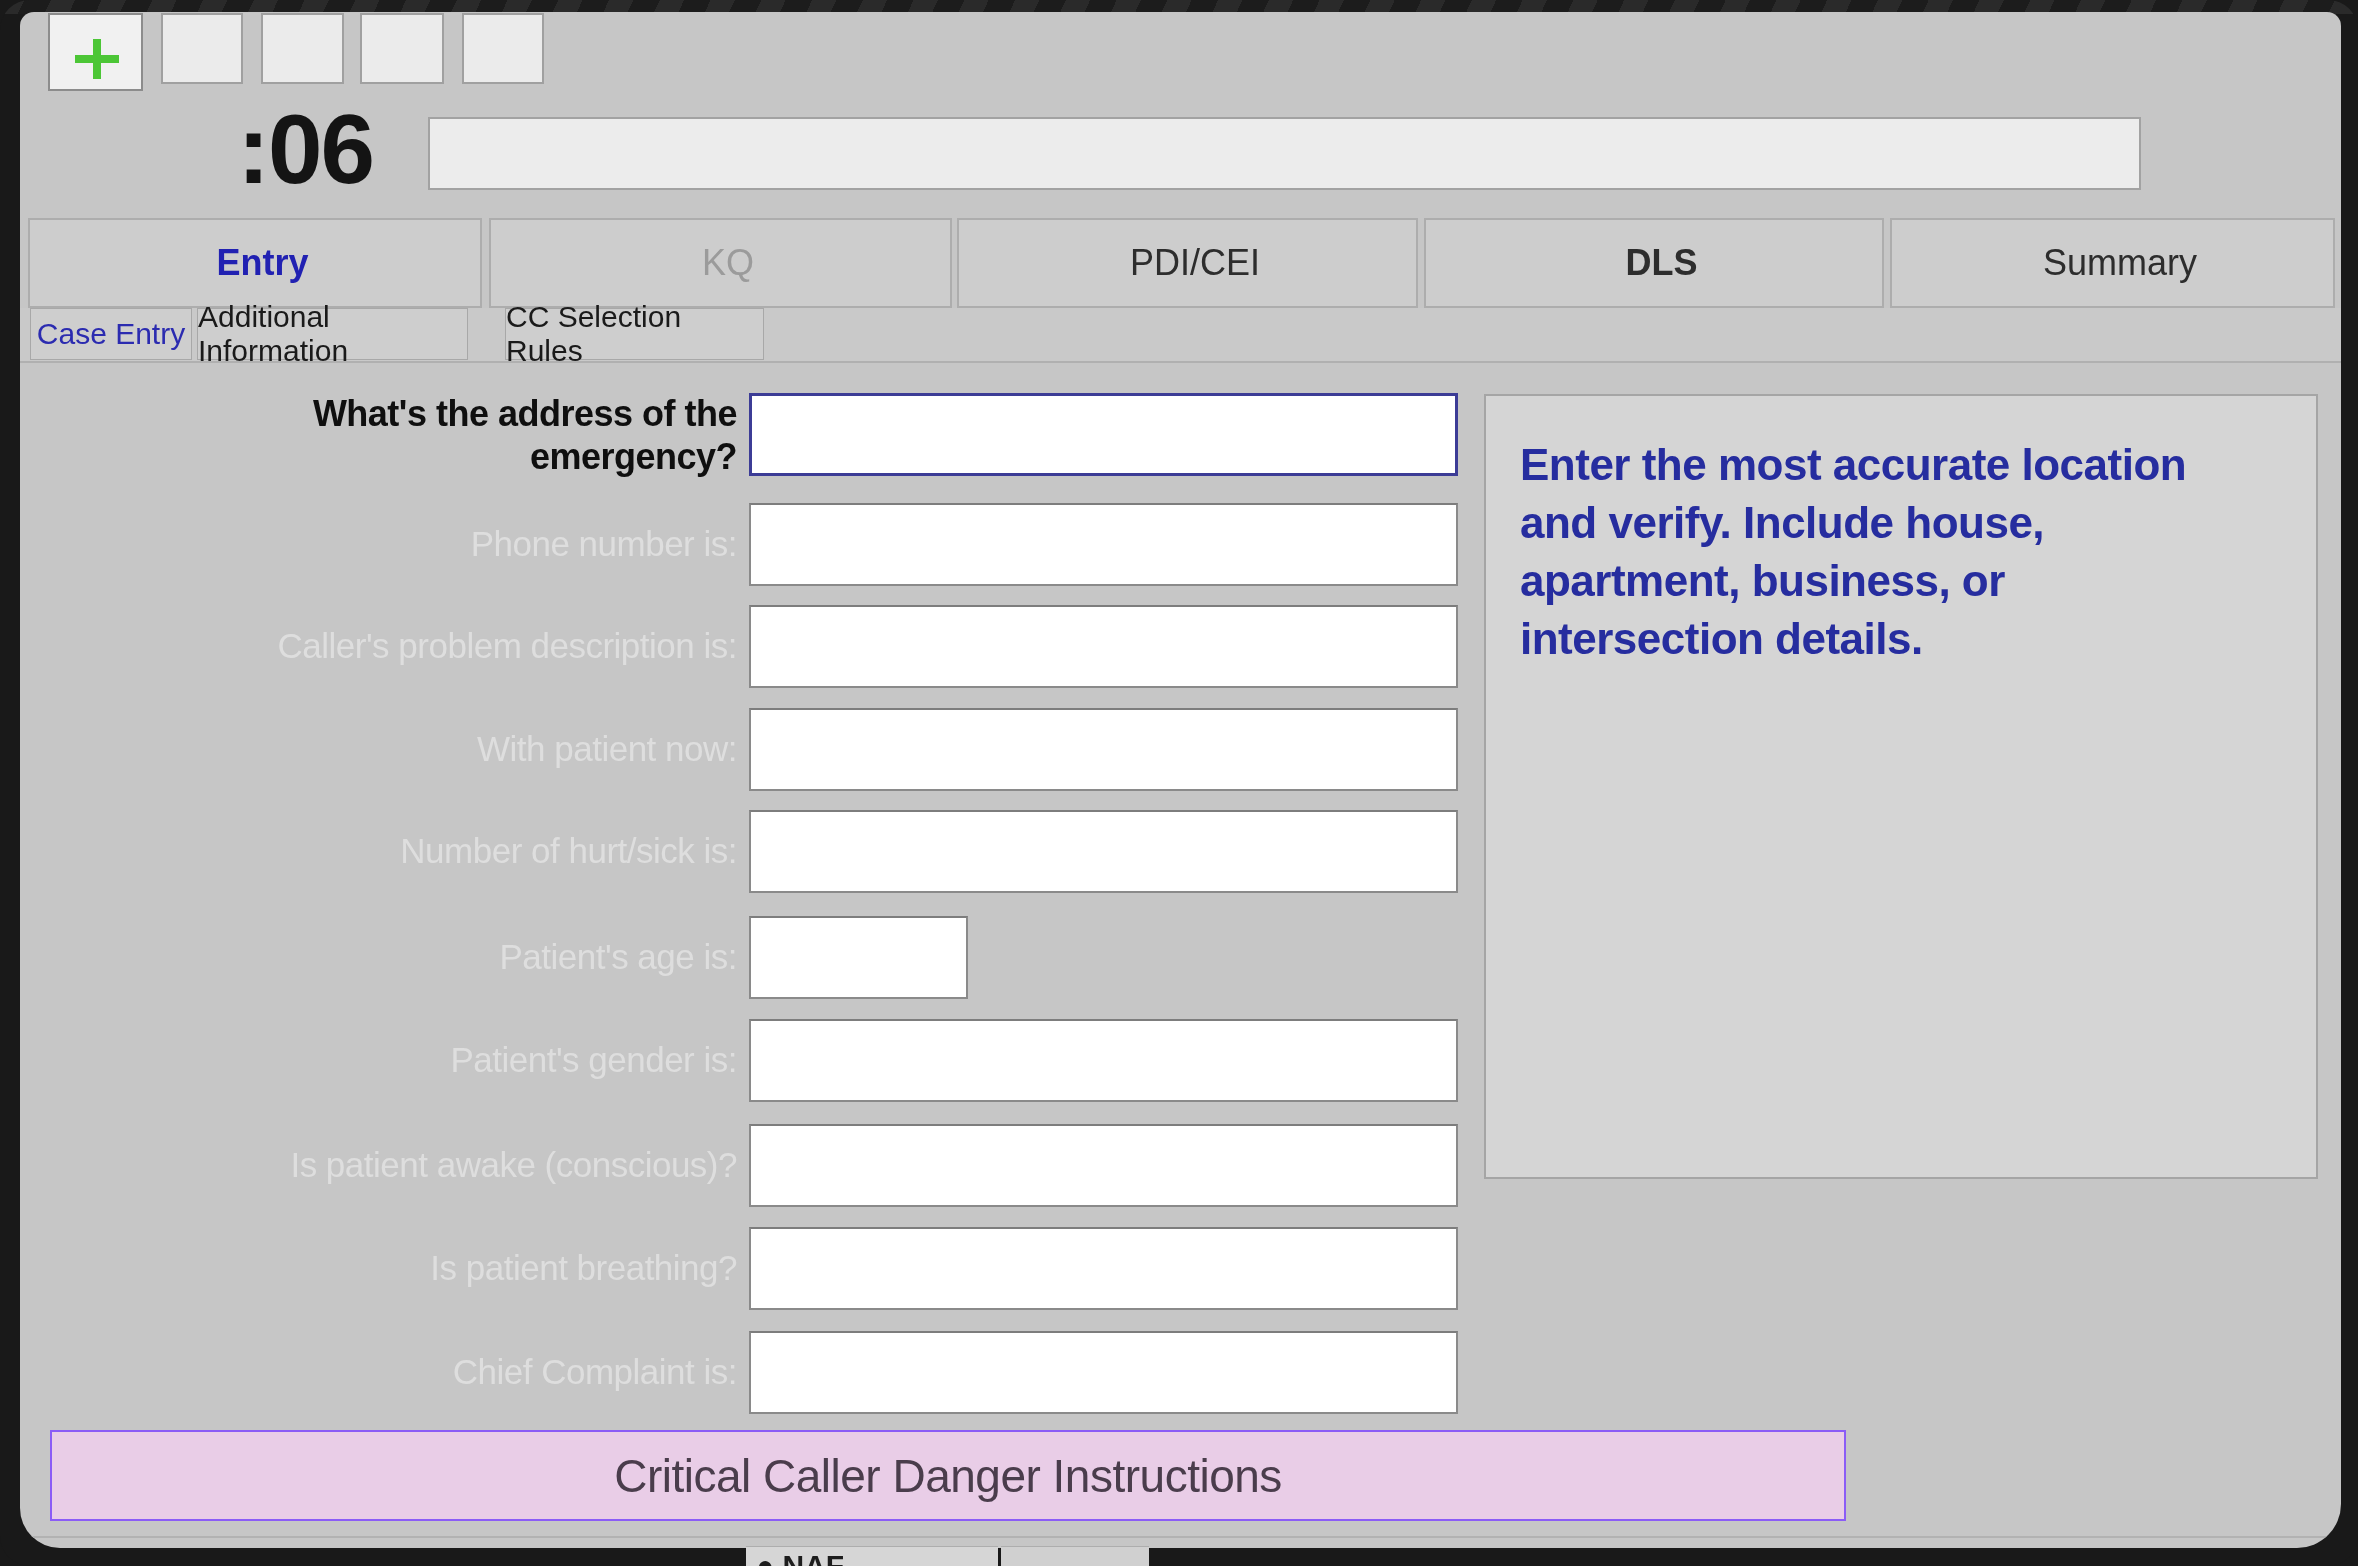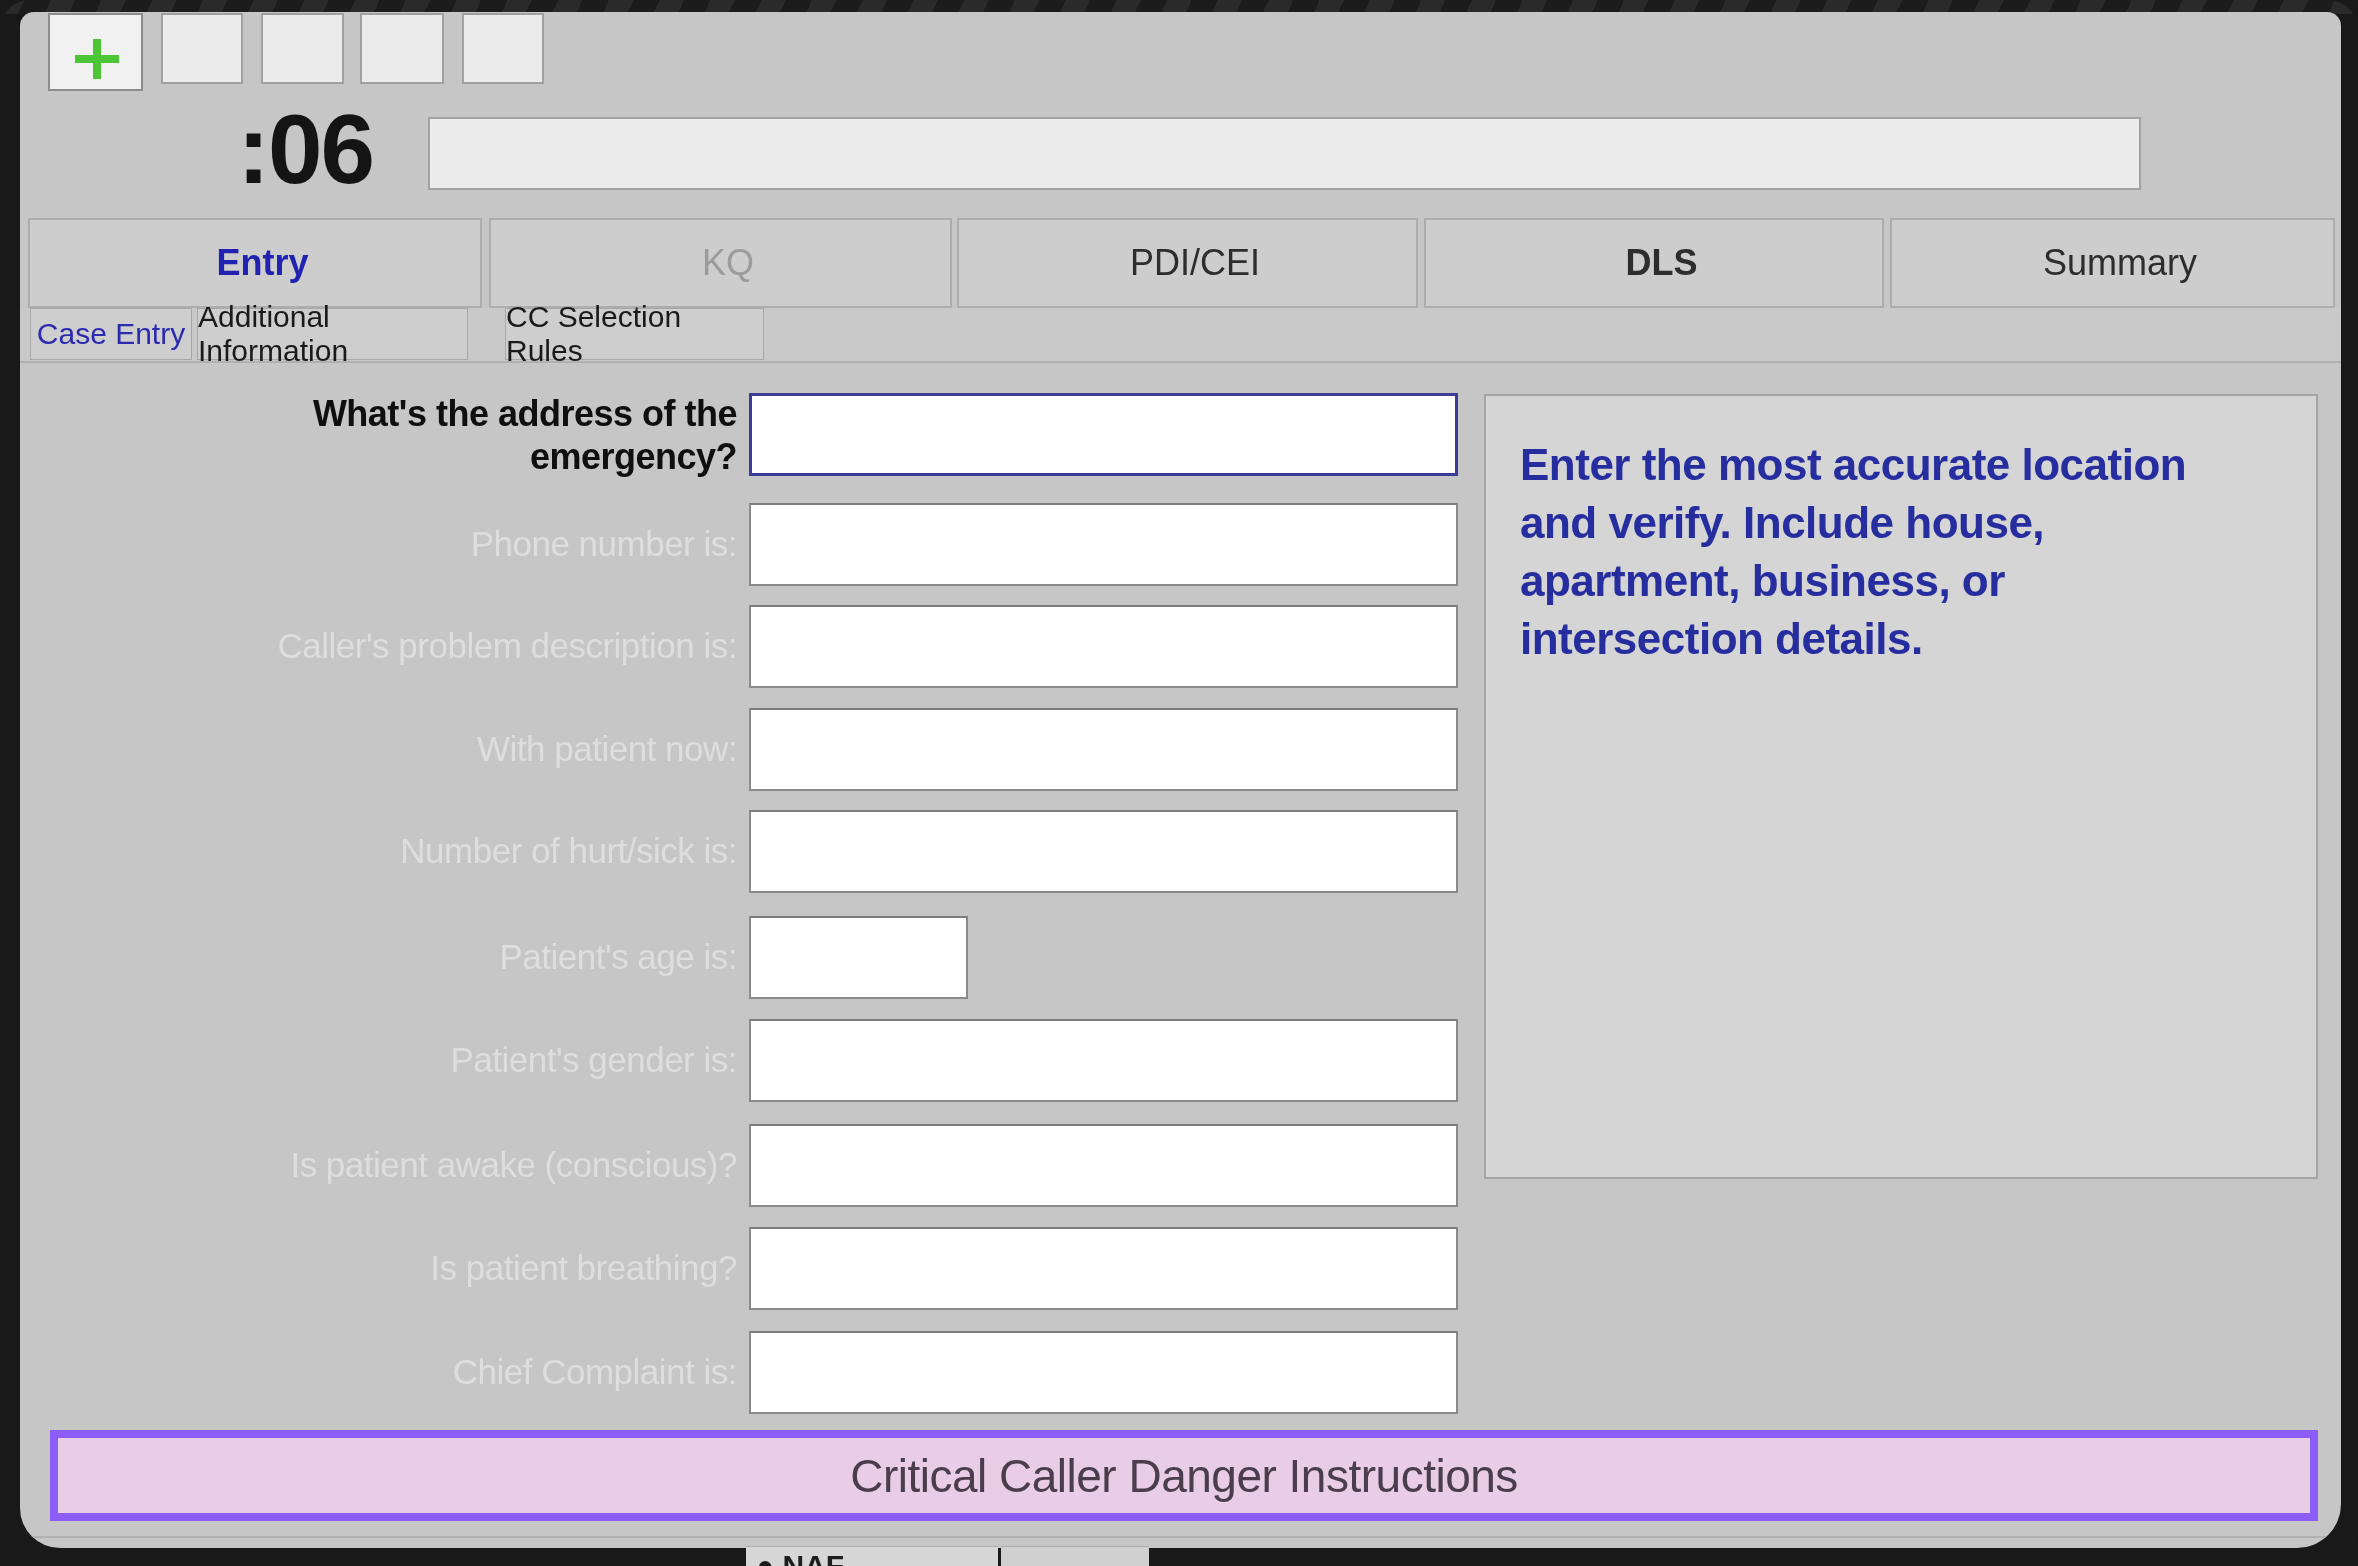--- a/index.html
+++ b/index.html
@@ -43,22 +43,22 @@
   .f-input.active{border:3px solid #3c3c96;}
   .f-input.small{width:219px;}
 
   
   #side-panel{position:absolute;left:1464px;top:382px;width:834px;height:785px;
     background:#d5d5d5;border:2px solid #a5a5a5;}
   #side-panel .txt{padding:40px 60px 0 34px;font-size:44px;font-weight:bold;
     line-height:58px;color:#262d9f;letter-spacing:-0.5px;}
 
   
-  #danger-btn{position:absolute;left:30px;top:1418px;width:2268px;height:91px;
-    background:#e9cde7;border:8px solid #8b5cf6;display:flex;align-items:center;
+  #danger-btn{position:absolute;left:30px;top:1418px;width:1796px;height:91px;
+    background:#e9cde7;border:2px solid #8b5cf6;display:flex;align-items:center;
     justify-content:center;font-size:46px;color:#4a3d4c;letter-spacing:-0.5px;}
 
   #win-bottom-line{position:absolute;left:8px;top:1524px;width:2305px;height:2px;background:#b2b2b2;}
 
   
   .naf-seg{position:absolute;top:1546px;height:20px;background:#d6d6d6;
     border-top:1px solid #adadad;overflow:hidden;}
   .naf-seg .naf-txt{position:absolute;left:10px;top:2px;font-size:30px;font-weight:bold;color:#1d1d1d;}
 </style>
 </head>

